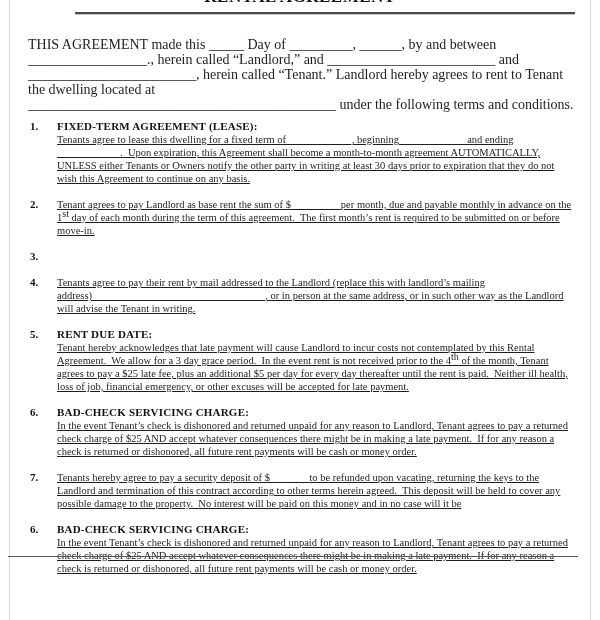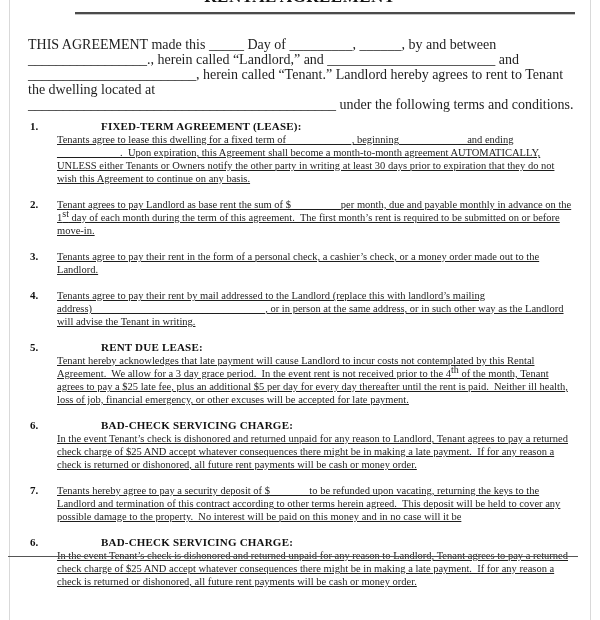--- a/index.html
+++ b/index.html
@@ -34,21 +34,21 @@
 
   .sections { margin: 8px 25px 0 30px; }
   .section { display: flex; margin-bottom: 13px; }
   .sec-num {
     width: 27px; flex: 0 0 27px;
     font-weight: bold; font-size: 11px; line-height: 13px; color: #111;
   }
   .sec-content { flex: 1; }
   .sec-heading {
     font-weight: bold; font-size: 11px; line-height: 13px;
-    letter-spacing: 0.2px; color: #111; margin-left: 44px;
+    letter-spacing: 0.2px; color: #111;
   }
   .sec-body { font-size: 10.5px; line-height: 13px; text-decoration: underline; }
   .sec-body sup { font-size: 10px; line-height: 0; vertical-align: super; }
 
   .page-break-line {
     position: absolute; top: 556px; left: 8px;
     width: 570px; height: 1px; background: #555;
   }
 </style>
 </head>
@@ -79,35 +79,34 @@
     <div class="section">
       <div class="sec-num">2.</div>
       <div class="sec-content">
         <div class="sec-body">Tenant agrees to pay Landlord as base rent the sum of $_________ per month, due and payable monthly in advance on the 1<sup>st</sup> day of each month during the term of this agreement.&nbsp; The first month’s rent is required to be submitted on or before move-in.</div>
       </div>
     </div>
 
     <div class="section">
       <div class="sec-num">3.</div>
       <div class="sec-content">
-        <div class="sec-body">Tenants agree to pay their rent in the form of a personal check, a cashier’s check, or a money order made out to the Landlord.</div>
       </div>
     </div>
 
     <div class="section">
       <div class="sec-num">4.</div>
       <div class="sec-content">
         <div class="sec-body">Tenants agree to pay their rent by mail addressed to the Landlord (replace this with landlord’s mailing address)_________________________________, or in person at the same address, or in such other way as the Landlord will advise the Tenant in writing.</div>
       </div>
     </div>
 
     <div class="section">
       <div class="sec-num">5.</div>
       <div class="sec-content">
-        <div class="sec-heading">RENT DUE LEASE:</div>
+        <div class="sec-heading">RENT DUE DATE:</div>
         <div class="sec-body">Tenant hereby acknowledges that late payment will cause Landlord to incur costs not contemplated by this Rental Agreement.&nbsp; We allow for a 3 day grace period.&nbsp; In the event rent is not received prior to the 4<sup>th</sup> of the month, Tenant agrees to pay a $25 late fee, plus an additional $5 per day for every day thereafter until the rent is paid.&nbsp; Neither ill health, loss of job, financial emergency, or other excuses will be accepted for late payment.</div>
       </div>
     </div>
 
     <div class="section">
       <div class="sec-num">6.</div>
       <div class="sec-content">
         <div class="sec-heading">BAD-CHECK SERVICING CHARGE:</div>
         <div class="sec-body">In the event Tenant’s check is dishonored and returned unpaid for any reason to Landlord, Tenant agrees to pay a returned check charge of $25 AND accept whatever consequences there might be in making a late payment.&nbsp; If for any reason a check is returned or dishonored, all future rent payments will be cash or money order.</div>
       </div>

